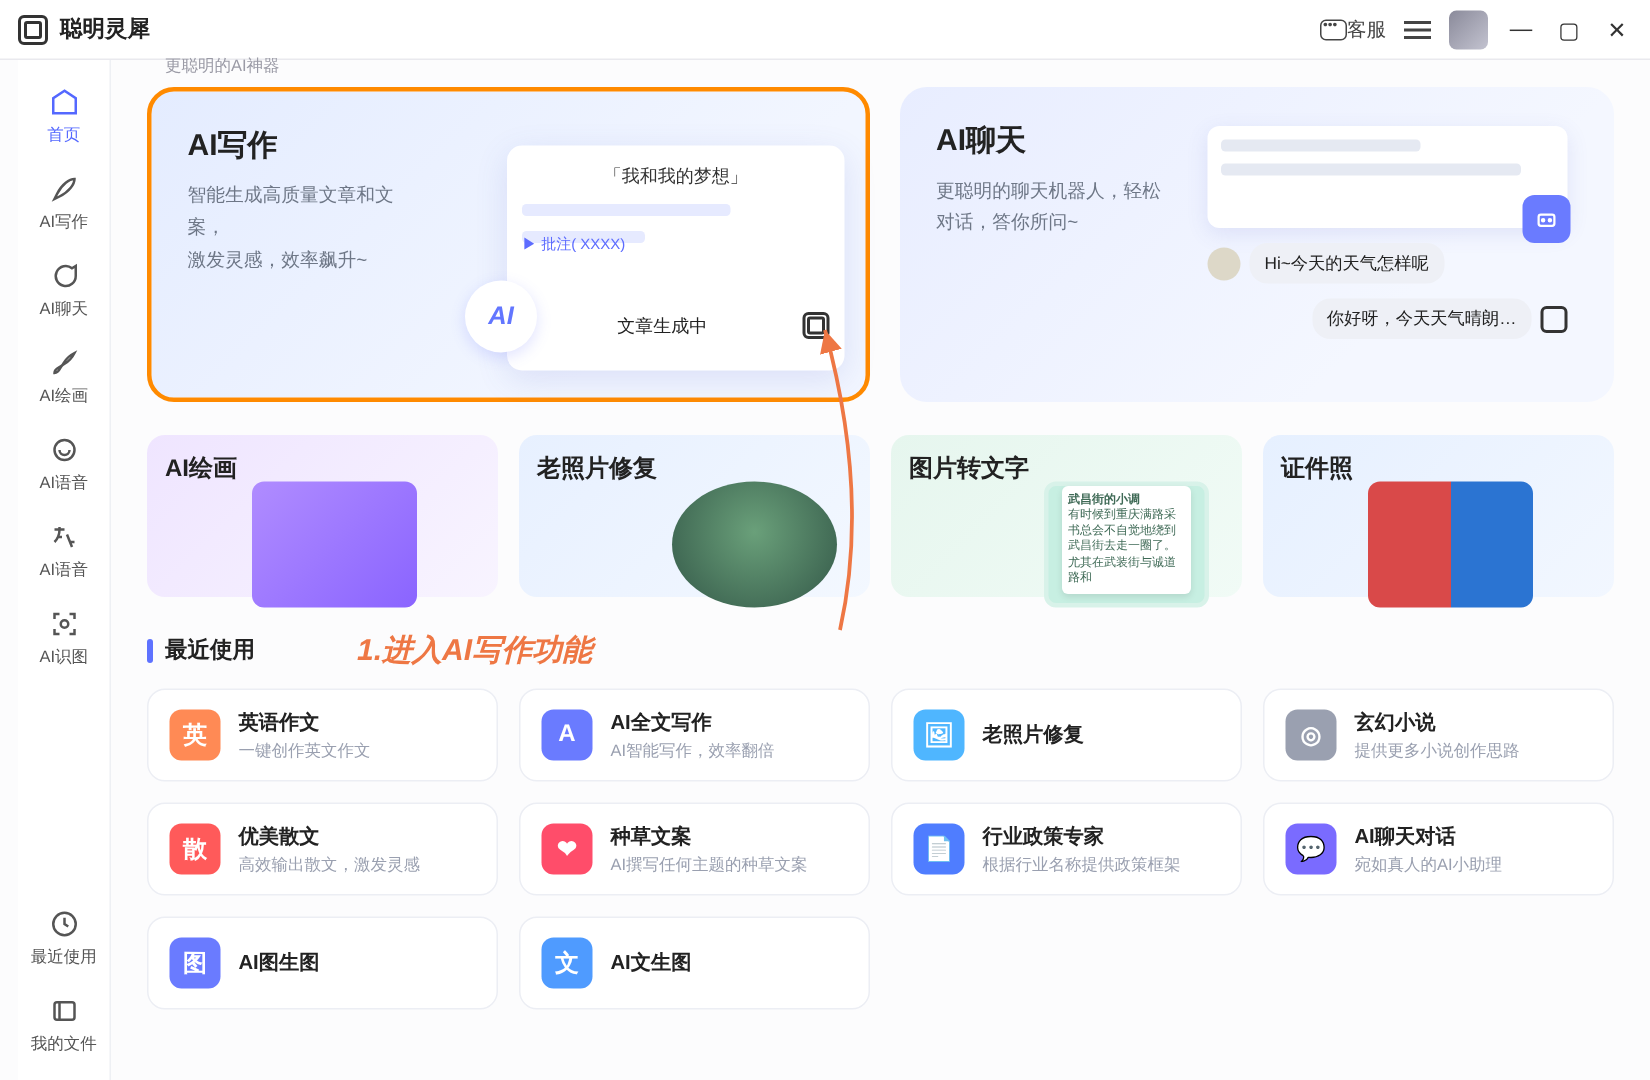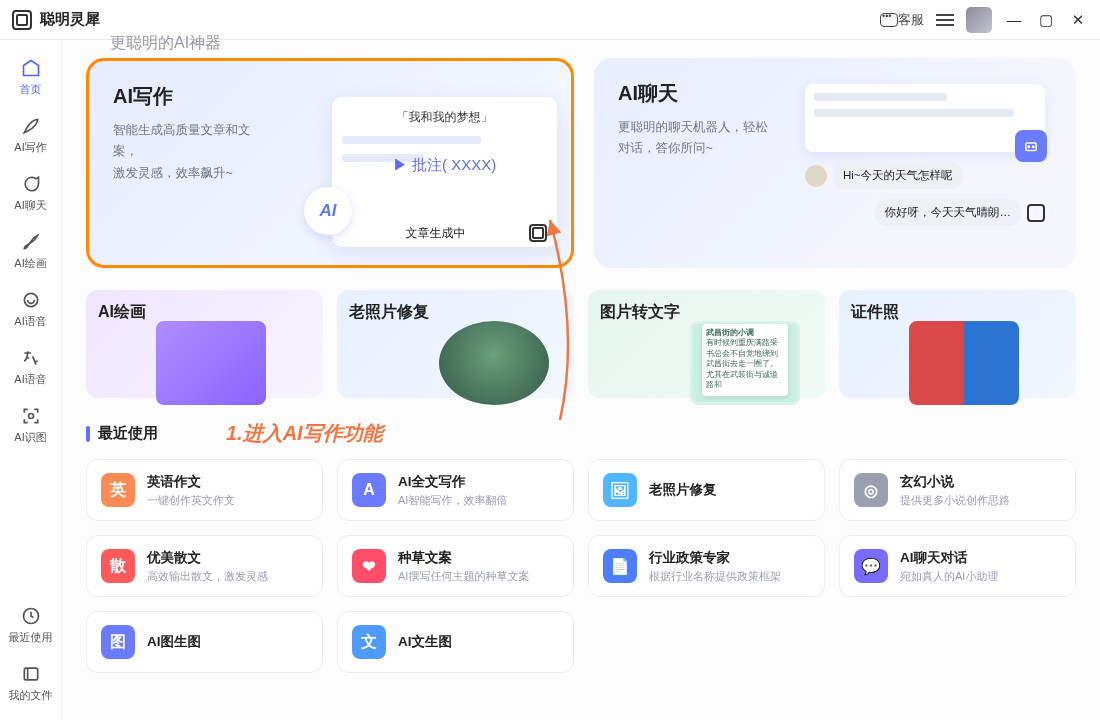--- a/index.html
+++ b/index.html
@@ -3,32 +3,32 @@
 <meta charset="utf-8">
 <style>
   * { box-sizing: border-box; margin: 0; padding: 0; }
   body { font-family: "PingFang SC","Microsoft YaHei",Arial,sans-serif; background:#fcfcfd; width:1100px; height:720px; overflow:hidden; color:#222; }
 
   
   .titlebar{ height:40px; display:flex; align-items:center; padding:0 12px; border-bottom:1px solid #e9e9ee; background:#fff;}
   .logo{ width:20px; height:20px; border:2px solid #333; border-radius:4px; position:relative; display:flex;align-items:center;justify-content:center;}
   .logo::after{content:""; width:8px;height:8px;border:2px solid #333;border-radius:2px;display:block;}
   .app-name{ font-weight:700; font-size:15px; margin-left:8px;}
-  .tagline{ font-size:16px; color:#9b9ba6; margin-left:10px;margin-top:48px;}
+  .tagline{ font-size:11px; color:#9b9ba6; margin-left:10px;margin-top:48px;}
   .tbar-right{ margin-left:auto; display:flex; align-items:center; gap:12px;}
   .support{ display:flex; align-items:center; gap:0; font-size:13px; color:#444;}
   .support .chat-dots{ width:18px;height:14px;border:1.5px solid #444;border-radius:4px;position:relative;}
   .support .chat-dots::after{content:"•••"; position:absolute; top:-3px;left:1px; font-size:9px; letter-spacing:0;}
   .hamb{ width:18px; display:flex; flex-direction:column; gap:3px;}
   .hamb span{height:2px; background:#444;}
   .avatar{ width:26px;height:26px;border-radius:5px;background:linear-gradient(135deg,#8a8a9a,#c3c3d0);}
   .winbtn{ width:20px;text-align:center;font-size:15px;color:#333;}
 
   
-  .shell{ display:flex; height:calc(720px - 40px);}
+  .shell{ display:flex; height:calc(720px - 40px);padding-left:12px;}
 
   
   .sidebar{ width:62px; background:#fff; border-right:1px solid #eef0f4; display:flex; flex-direction:column; align-items:center; padding-top:10px; gap:4px;}
   .side{ width:52px; padding:7px 0; border-radius:10px; display:flex; flex-direction:column; align-items:center; gap:3px; cursor:pointer;}
   .side .ico{ width:22px;height:22px;display:flex;align-items:center;justify-content:center;}
   .side .lbl{ font-size:11px; color:#555;}
   .side.active .lbl{ color:#5468ff;}
   .side.active .ico svg *{stroke:#5468ff;}
   .side-gap{ flex:1; }
 
@@ -42,22 +42,22 @@
   .hero h2{ font-size:20px; font-weight:700; margin-bottom:10px;}
   .hero .desc{ font-size:12.5px; color:#6e7787; line-height:1.7; max-width:160px;}
   .hero .cta{ margin-top:22px; display:inline-flex; align-items:center; justify-content:center; background:#5e72ff; color:#fff; font-size:14px; font-weight:600; padding:9px 22px; border-radius:999px; cursor:pointer;}
 
   
   .mock{ position:absolute; right:14px; top:36px; width:225px; height:150px; background:#fff; border-radius:10px; box-shadow:0 6px 22px rgba(80,90,200,.14); padding:8px 10px;}
   .mock .quote{ font-size:12px; text-align:center; color:#333; margin-top:4px;}
   .ai-pill{ position:absolute; left:-28px; bottom:12px; width:48px;height:48px; border-radius:50%; background:#fff; display:flex;align-items:center;justify-content:center; font-style:italic; font-weight:700; color:#6276ff; box-shadow:0 3px 10px rgba(100,110,255,.2); font-size:17px;}
   .mock .bar1,.mock .bar2{height:8px;border-radius:3px;background:#e6eaff;margin-top:10px;}
   .mock .bar1{width:68%;} .mock .bar2{width:40%;}
-  .mock .annot{ font-size:15px; color:#5d6cff; text-align:center; margin-top:-6px;}
-  .mock .gen-row{ position:absolute; left:10px; right:10px; bottom:5px; display:flex; align-items:center; justify-content:space-between; font-size:12px;}
+  .mock .annot{ font-size:10px; color:#5d6cff; text-align:left; margin-top:-6px;}
+  .mock .gen-row{ position:absolute; left:10px; right:10px; bottom:21px; display:flex; align-items:center; justify-content:space-between; font-size:12px;}
   .mock .spin{ width:18px;height:18px;border:2px solid #333;border-radius:4px;display:flex;align-items:center;justify-content:center;}
   .mock .spin::after{content:"";width:8px;height:8px;border:2px solid #333;border-radius:2px;}
 
   
   .chat-mock{ position:absolute; right:31px; top:26px; width:240px; }
   .chat-mock .win{ background:#fff;border-radius:8px;height:68px;box-shadow:0 4px 14px rgba(80,90,200,.12);padding:9px;}
   .chat-mock .win .grey{height:8px;background:#e5e9f2;border-radius:3px;margin-bottom:8px;}
   .bubble{ display:flex; align-items:center; gap:6px; margin-top:10px;}
   .bubble .av{width:22px;height:22px;border-radius:50%;background:#ddd8c8;}
   .bubble .msg1{ background:#eef0f6; border-radius:12px; padding:6px 10px; font-size:11.5px;}

